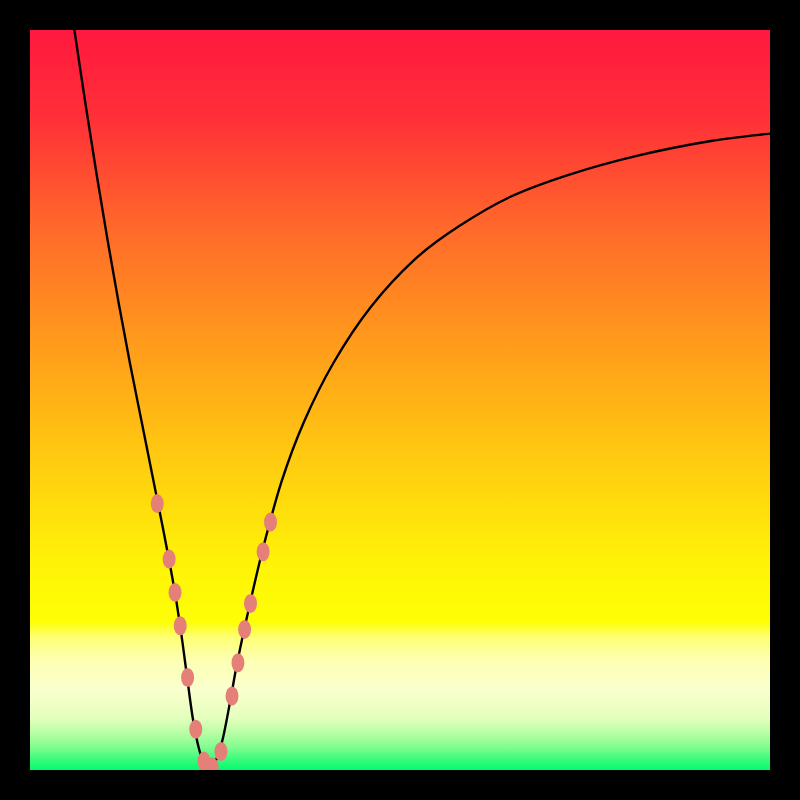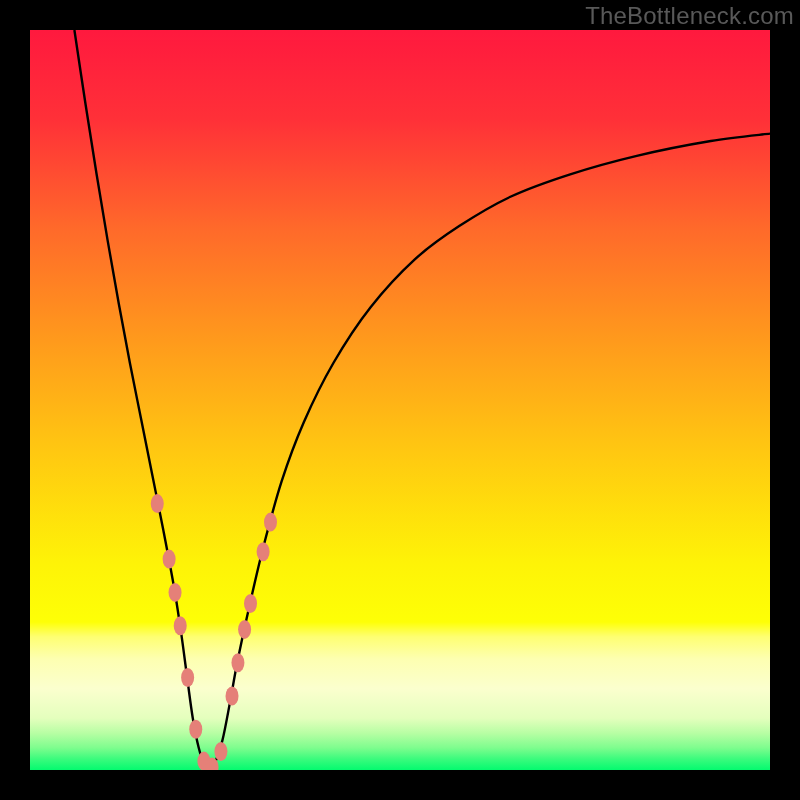--- a/index.html
+++ b/index.html
@@ -99,15 +99,14 @@
           <ellipse cx="207.94" cy="632.70" rx="6.5" ry="9.5" fill="#e58078"></ellipse>
           <ellipse cx="214.60" cy="599.40" rx="6.5" ry="9.5" fill="#e58078"></ellipse>
           <ellipse cx="220.52" cy="573.50" rx="6.5" ry="9.5" fill="#e58078"></ellipse>
           <ellipse cx="233.10" cy="521.70" rx="6.5" ry="9.5" fill="#e58078"></ellipse>
           <ellipse cx="240.50" cy="492.10" rx="6.5" ry="9.5" fill="#e58078"></ellipse>
         </g>
     </svg>
 
   </div>
 
-  <div class="watermark">TheBottleneck.com</div>
 
 </div>
 
 </body></html>

